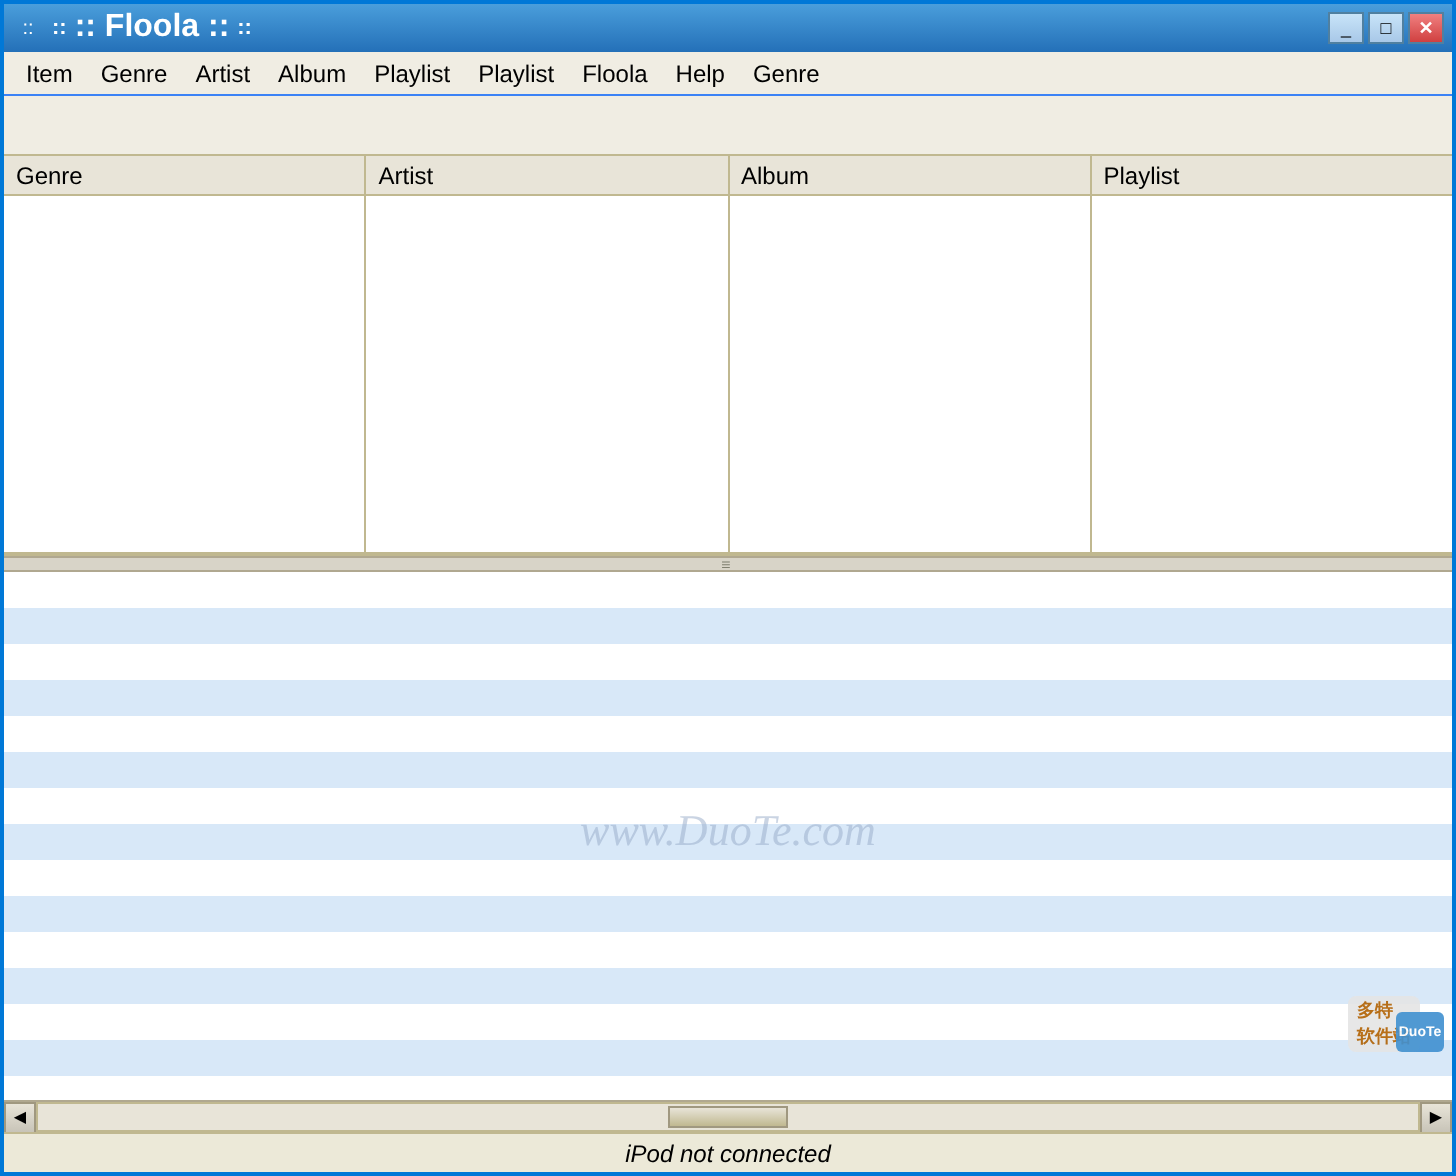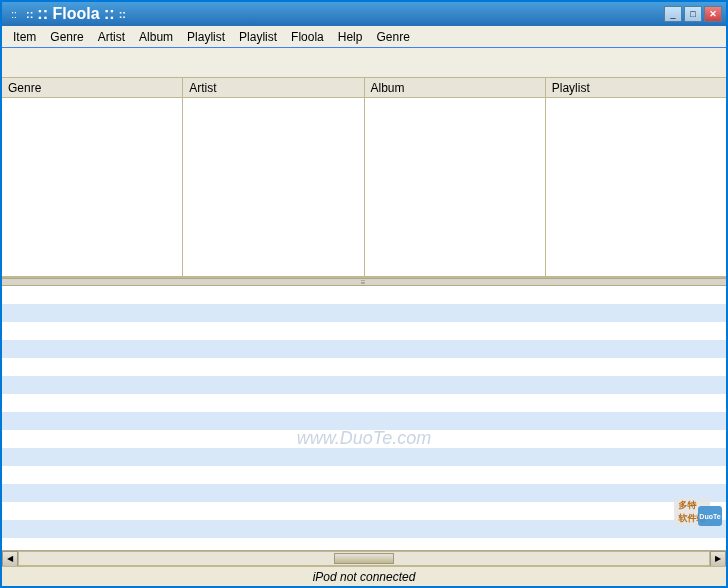--- a/index.html
+++ b/index.html
@@ -203,26 +203,25 @@
       background: #d8e8f8;
     }
 
     
     .watermark {
       position: absolute;
       top: 50%;
       left: 50%;
       transform: translate(-50%, -60%);
       color: rgba(150, 170, 200, 0.5);
-      font-size: 18px;
+      font-size: 22px;
       font-style: italic;
-      font-family: Liberation Sans, sans-serif;
+      font-family: Liberation Serif, serif;
       pointer-events: none;
       white-space: nowrap;
-      margin-top: 23px;
     }
 
     
     .h-scrollbar {
       height: 16px;
       background: #d8d4c8;
       border-top: 1px solid #b0a890;
       display: flex;
       align-items: center;
       flex-shrink: 0;

